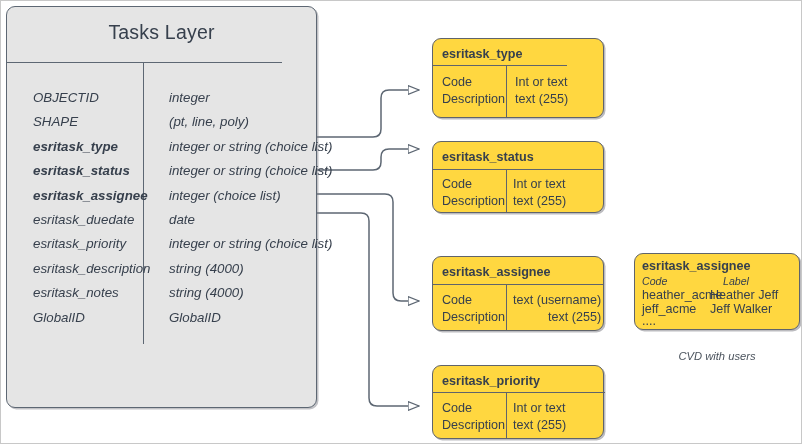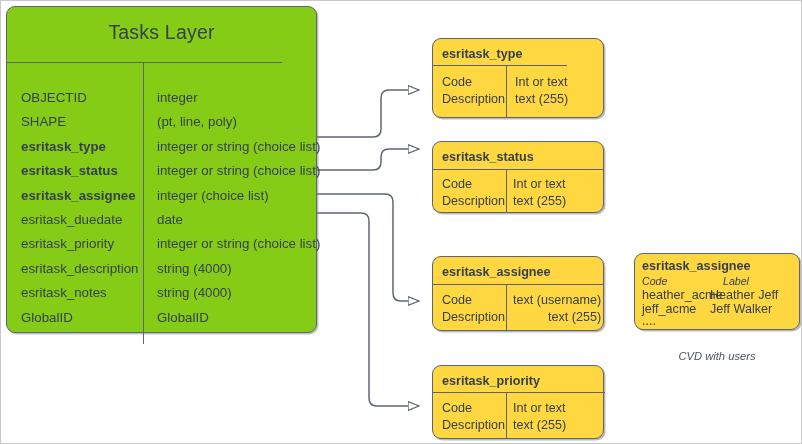--- a/index.html
+++ b/index.html
@@ -27,22 +27,22 @@
     height: 444px;
     pointer-events: none;
   }
 
   
   .entity {
     position: absolute;
     left: 5px;
     top: 5px;
     width: 311px;
-    height: 327px;
-    background: #84cc16;
+    height: 402px;
+    background: #e5e5e5;
     border: 1.6px solid #5d6773;
     border-radius: 9px;
     box-sizing: border-box;
     box-shadow: 1.5px 1.5px 0 rgba(120,120,128,0.45);
   }
   .entity-title {
     position: absolute;
     left: 0;
     top: 14px;
     width: 100%;
@@ -62,23 +62,24 @@
   .entity-vrule {
     position: absolute;
     left: 136px;
     top: 55px;
     width: 0;
     height: 282px;
     border-left: 1.6px solid #5d6773;
   }
   .rows {
     position: absolute;
-    left: 4px;
+    left: 16px;
     top: 79px;
     width: 100%;
+    font-style: italic;
   }
   .row {
     position: relative;
     height: 24.4px;
     line-height: 24.4px;
     font-size: 13.3px;
     white-space: nowrap;
   }
   .row .fname {
     position: absolute;

